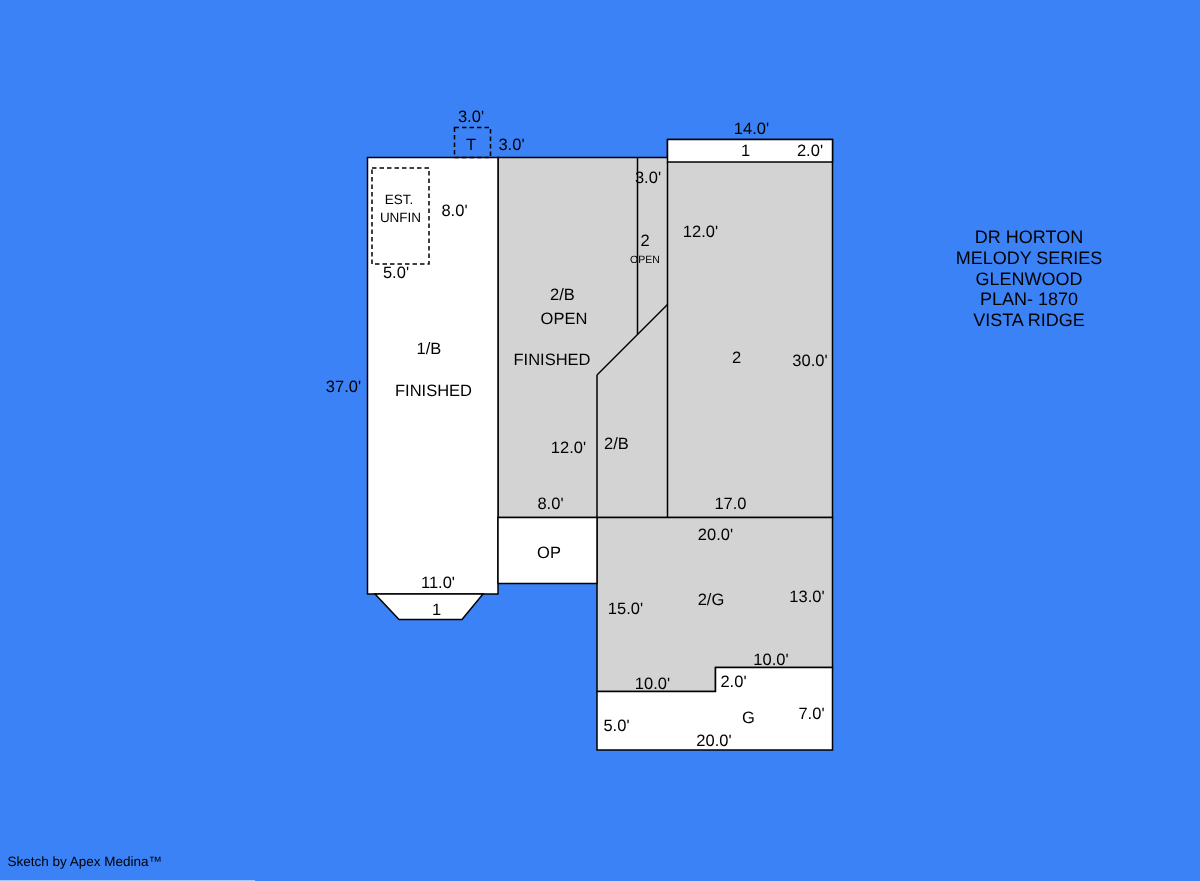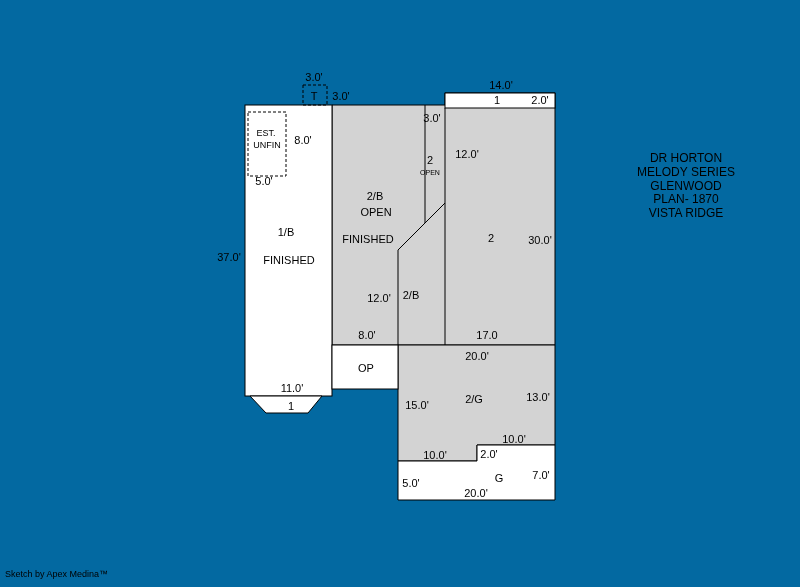--- a/index.html
+++ b/index.html
@@ -1,19 +1,19 @@
 <!DOCTYPE html>
 <html><head>
 <meta charset="utf-8">
 <style>
   html,body { margin:0; padding:0; background:#ffffff; }
   .page {
     position:relative;
     width:800px; height:587px;
-    background:#0369a1;
+    background:#3b82f6;
     font-family:"Liberation Sans", sans-serif;
     overflow:hidden;
     text-align:center;
   }
   svg { display:block; }
   .gray  { fill:#d3d3d3; stroke:#000000; stroke-width:1; }
   .shape { fill:#ffffff; stroke:#000000; stroke-width:1; }
   .dashed{ fill:none; stroke:#000000; stroke-width:1; stroke-dasharray:3 2; }
   .wline { stroke:#000000; stroke-width:1; }
   text { fill:#000000; font-family:"Liberation Sans", sans-serif; }

